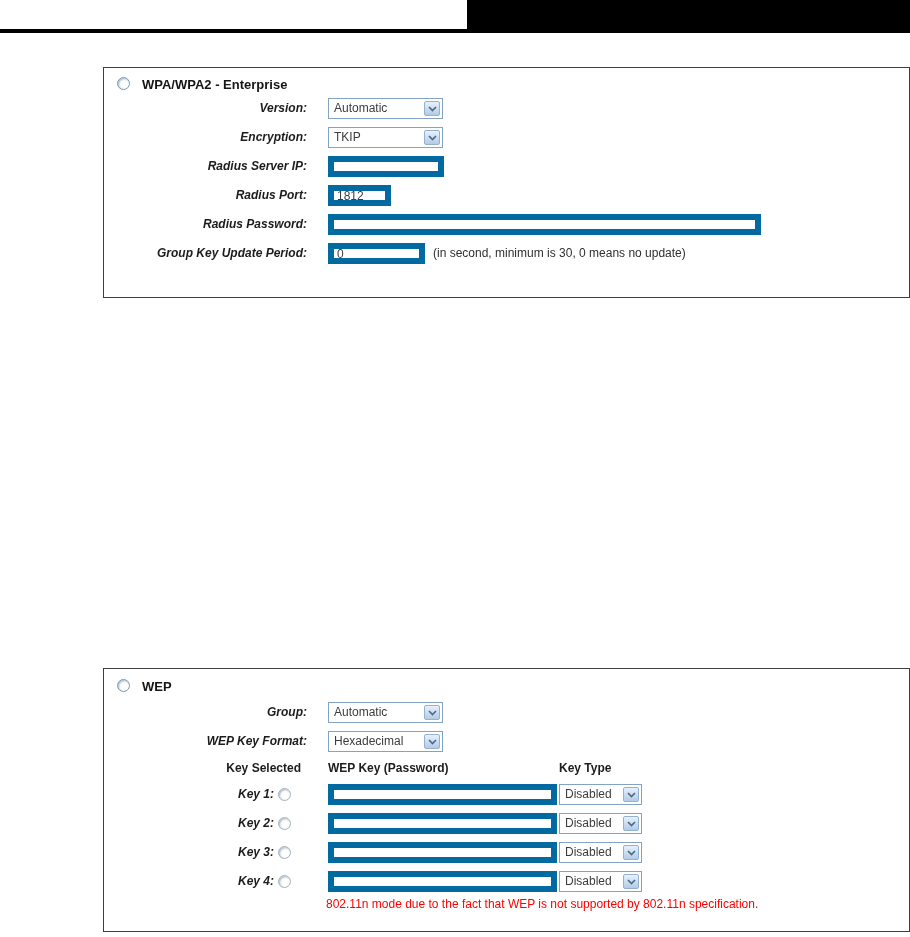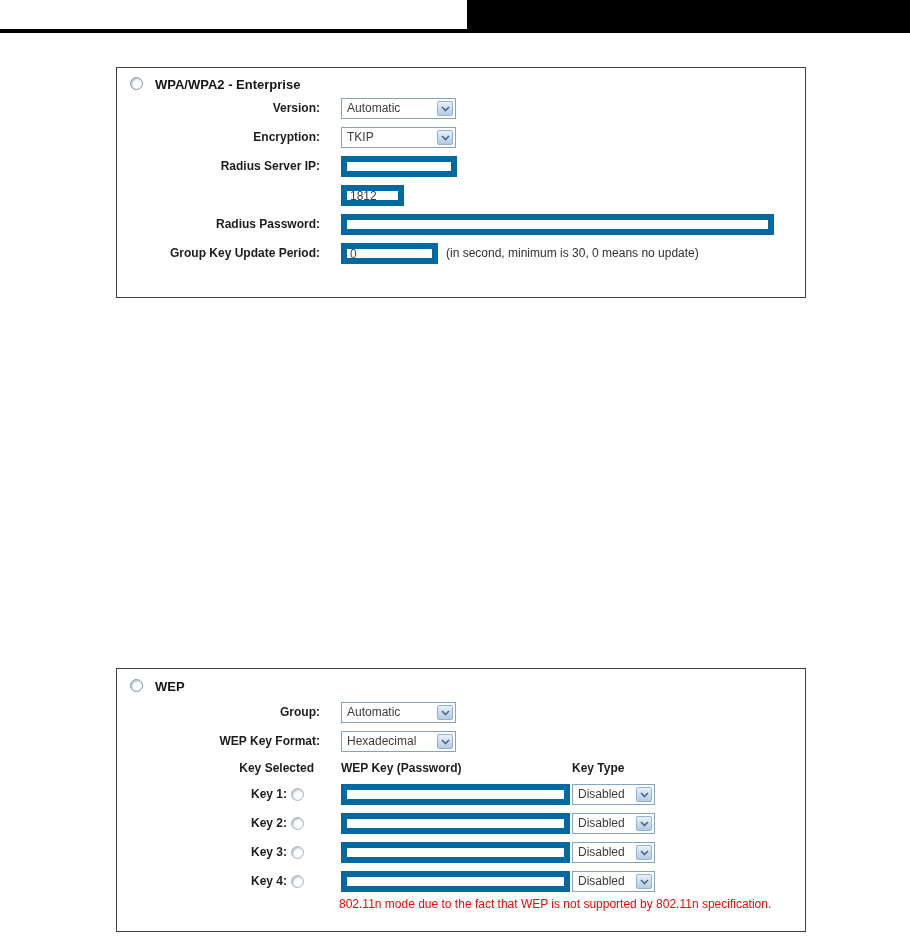--- a/index.html
+++ b/index.html
@@ -4,39 +4,39 @@
 <style>
   * { margin:0; padding:0; box-sizing:border-box; }
   html,body { background:#ffffff; }
   .canvas {
     position:relative; width:910px; height:937px; background:#ffffff;
     font-family:"Liberation Sans","DejaVu Sans",sans-serif; overflow:hidden;
   }
   .hdr-block { position:absolute; left:467px; top:0; width:443px; height:33px; background:#000000; }
   .hdr-line  { position:absolute; left:0; top:29px; width:910px; height:4px; background:#000000; }
 
-  .panel { position:absolute; left:116px; width:690px; background:#ffffff; border:1px solid #3f3f3f; }
+  .panel { position:absolute; left:103px; width:807px; background:#ffffff; border:1px solid #3f3f3f; }
   .panel-wpa { top:67px;  height:231px; }
   .panel-wep { top:668px; height:264px; }
 
   .abs { position:absolute; }
 
   .radio {
     width:13px; height:13px; border-radius:50%; background:#fefefe;
     border:1px solid #7f97ad;
     box-shadow: inset 1px 1px 2px rgba(110,135,160,.6), inset -1px -1px 1px rgba(255,255,255,.9);
   }
   .radio.plain { border-color:#a7b2ba; }
   .radio .dot { width:5px; height:5px; border-radius:50%; margin:3px 0 0 3px; }
   .dot-green { background:#2ca11e; box-shadow:0 0 1px #1d7a12; }
   .dot-gray  { background:#90a096; }
 
   .panel-title { font-size:13px; font-weight:bold; color:#151515; line-height:17px; }
 
-  .flabel { font-size:12px; font-weight:bold; color:#1c1c1c; line-height:21px; text-align:right; white-space:nowrap; }
+  .flabel { font-size:12px; font-weight:bold; color:#1c1c1c; line-height:21px; text-align:right; white-space:nowrap;font-style:italic; }
   .col-head { font-size:12px; font-weight:bold; color:#1c1c1c; line-height:16px; white-space:nowrap; }
 
   .tinput {
     height:21px; border:6px solid #0369a1; background:#ffffff; color:#3c3c3c;
     font-family:inherit; font-size:12px; padding:0 3px; outline:none; display:block; width:100%;
   }
 
   .xsel { height:21px; border:1px solid #84a3c2; background:#ffffff; cursor:default; }
   .xsel .val {
     position:absolute; left:5px; top:0; line-height:19px; font-size:12px; color:#3c3c3c; white-space:nowrap;
@@ -82,20 +82,21 @@
             <path d="M1 1 L4.5 4.5 L8 1" stroke="#4f6a84" stroke-width="1.7" fill="none"></path>
           </svg>
         </span>
     </span>
 
     <span class="flabel abs" style="left:7px; top:88px; width:196px;">Radius Server IP:</span>
     <span class="abs" style="left:224px; top:88px; width:116px;">
         <input class="tinput" value="" style="">
       </span>
 
+    <span class="flabel abs" style="left:7px; top:117px; width:196px;">Radius Port:</span>
     <span class="abs" style="left:224px; top:117px; width:63px;">
         <input class="tinput" value="1812" style="">
       </span>
 
     <span class="flabel abs" style="left:7px; top:146px; width:196px;">Radius Password:</span>
     <span class="abs" style="left:224px; top:146px; width:433px;">
         <input class="tinput" value="" style="">
       </span>
 
     <span class="flabel abs" style="left:7px; top:175px; width:196px;">Group Key Update Period:</span>

